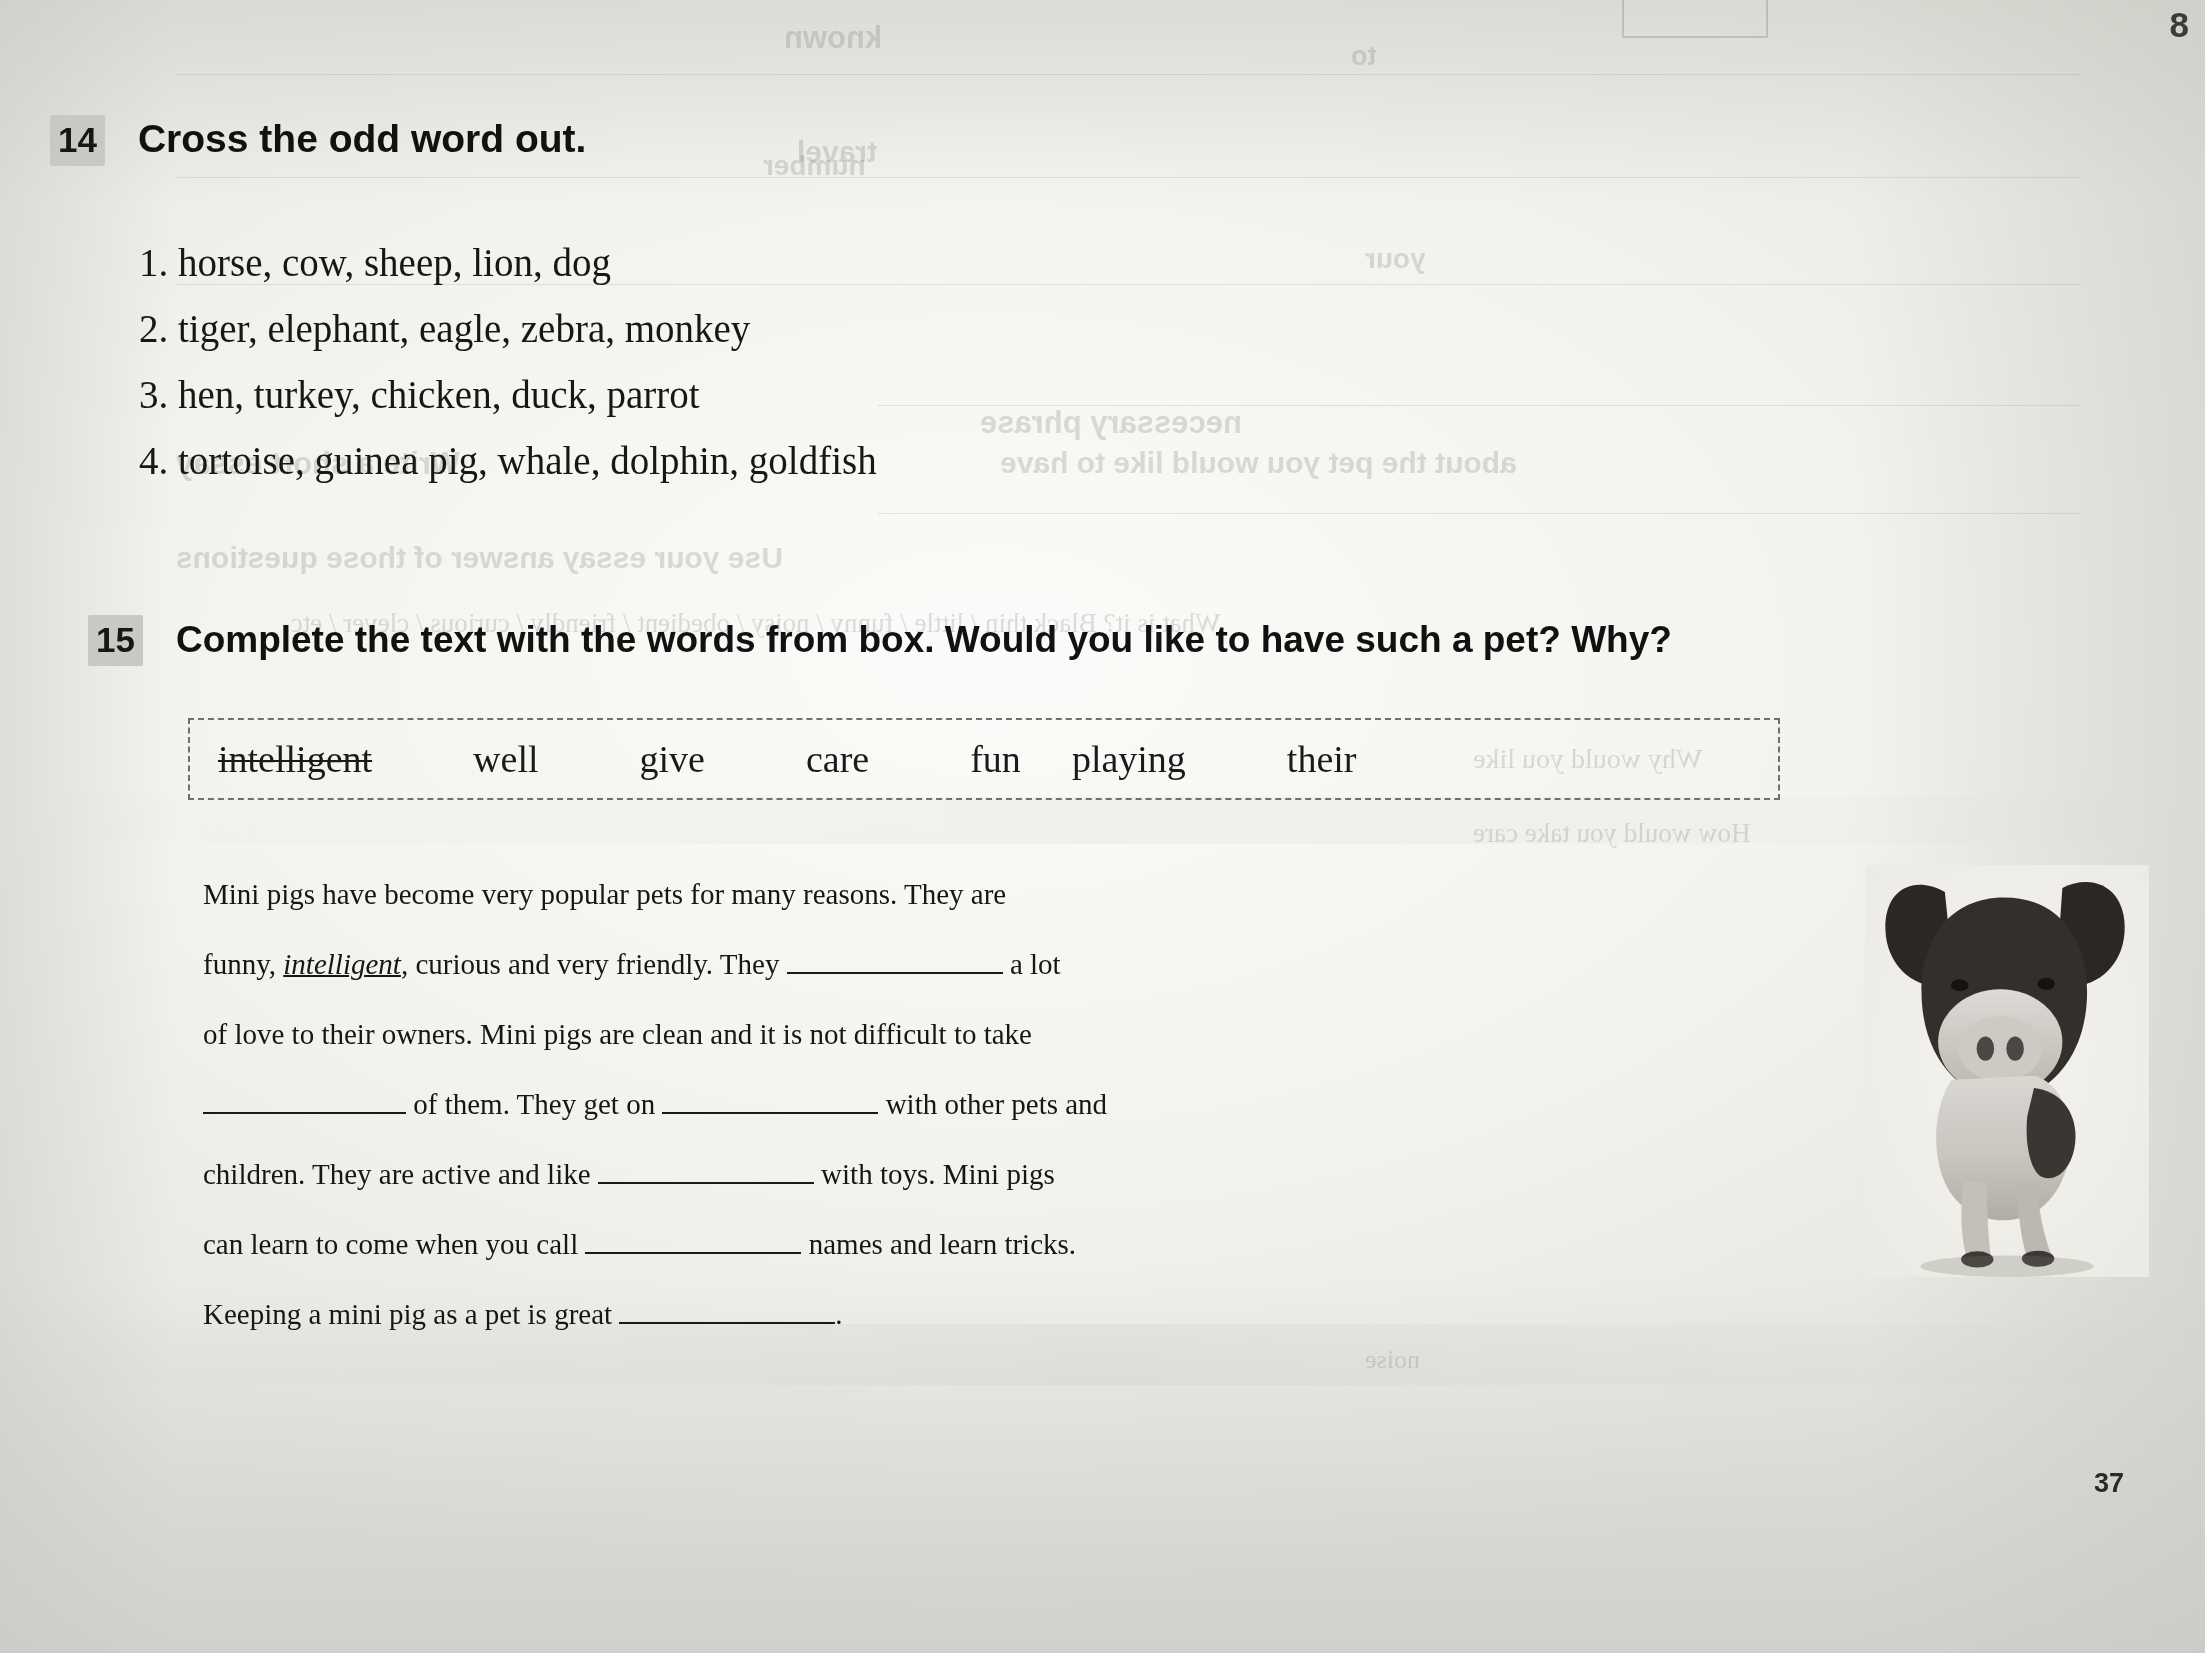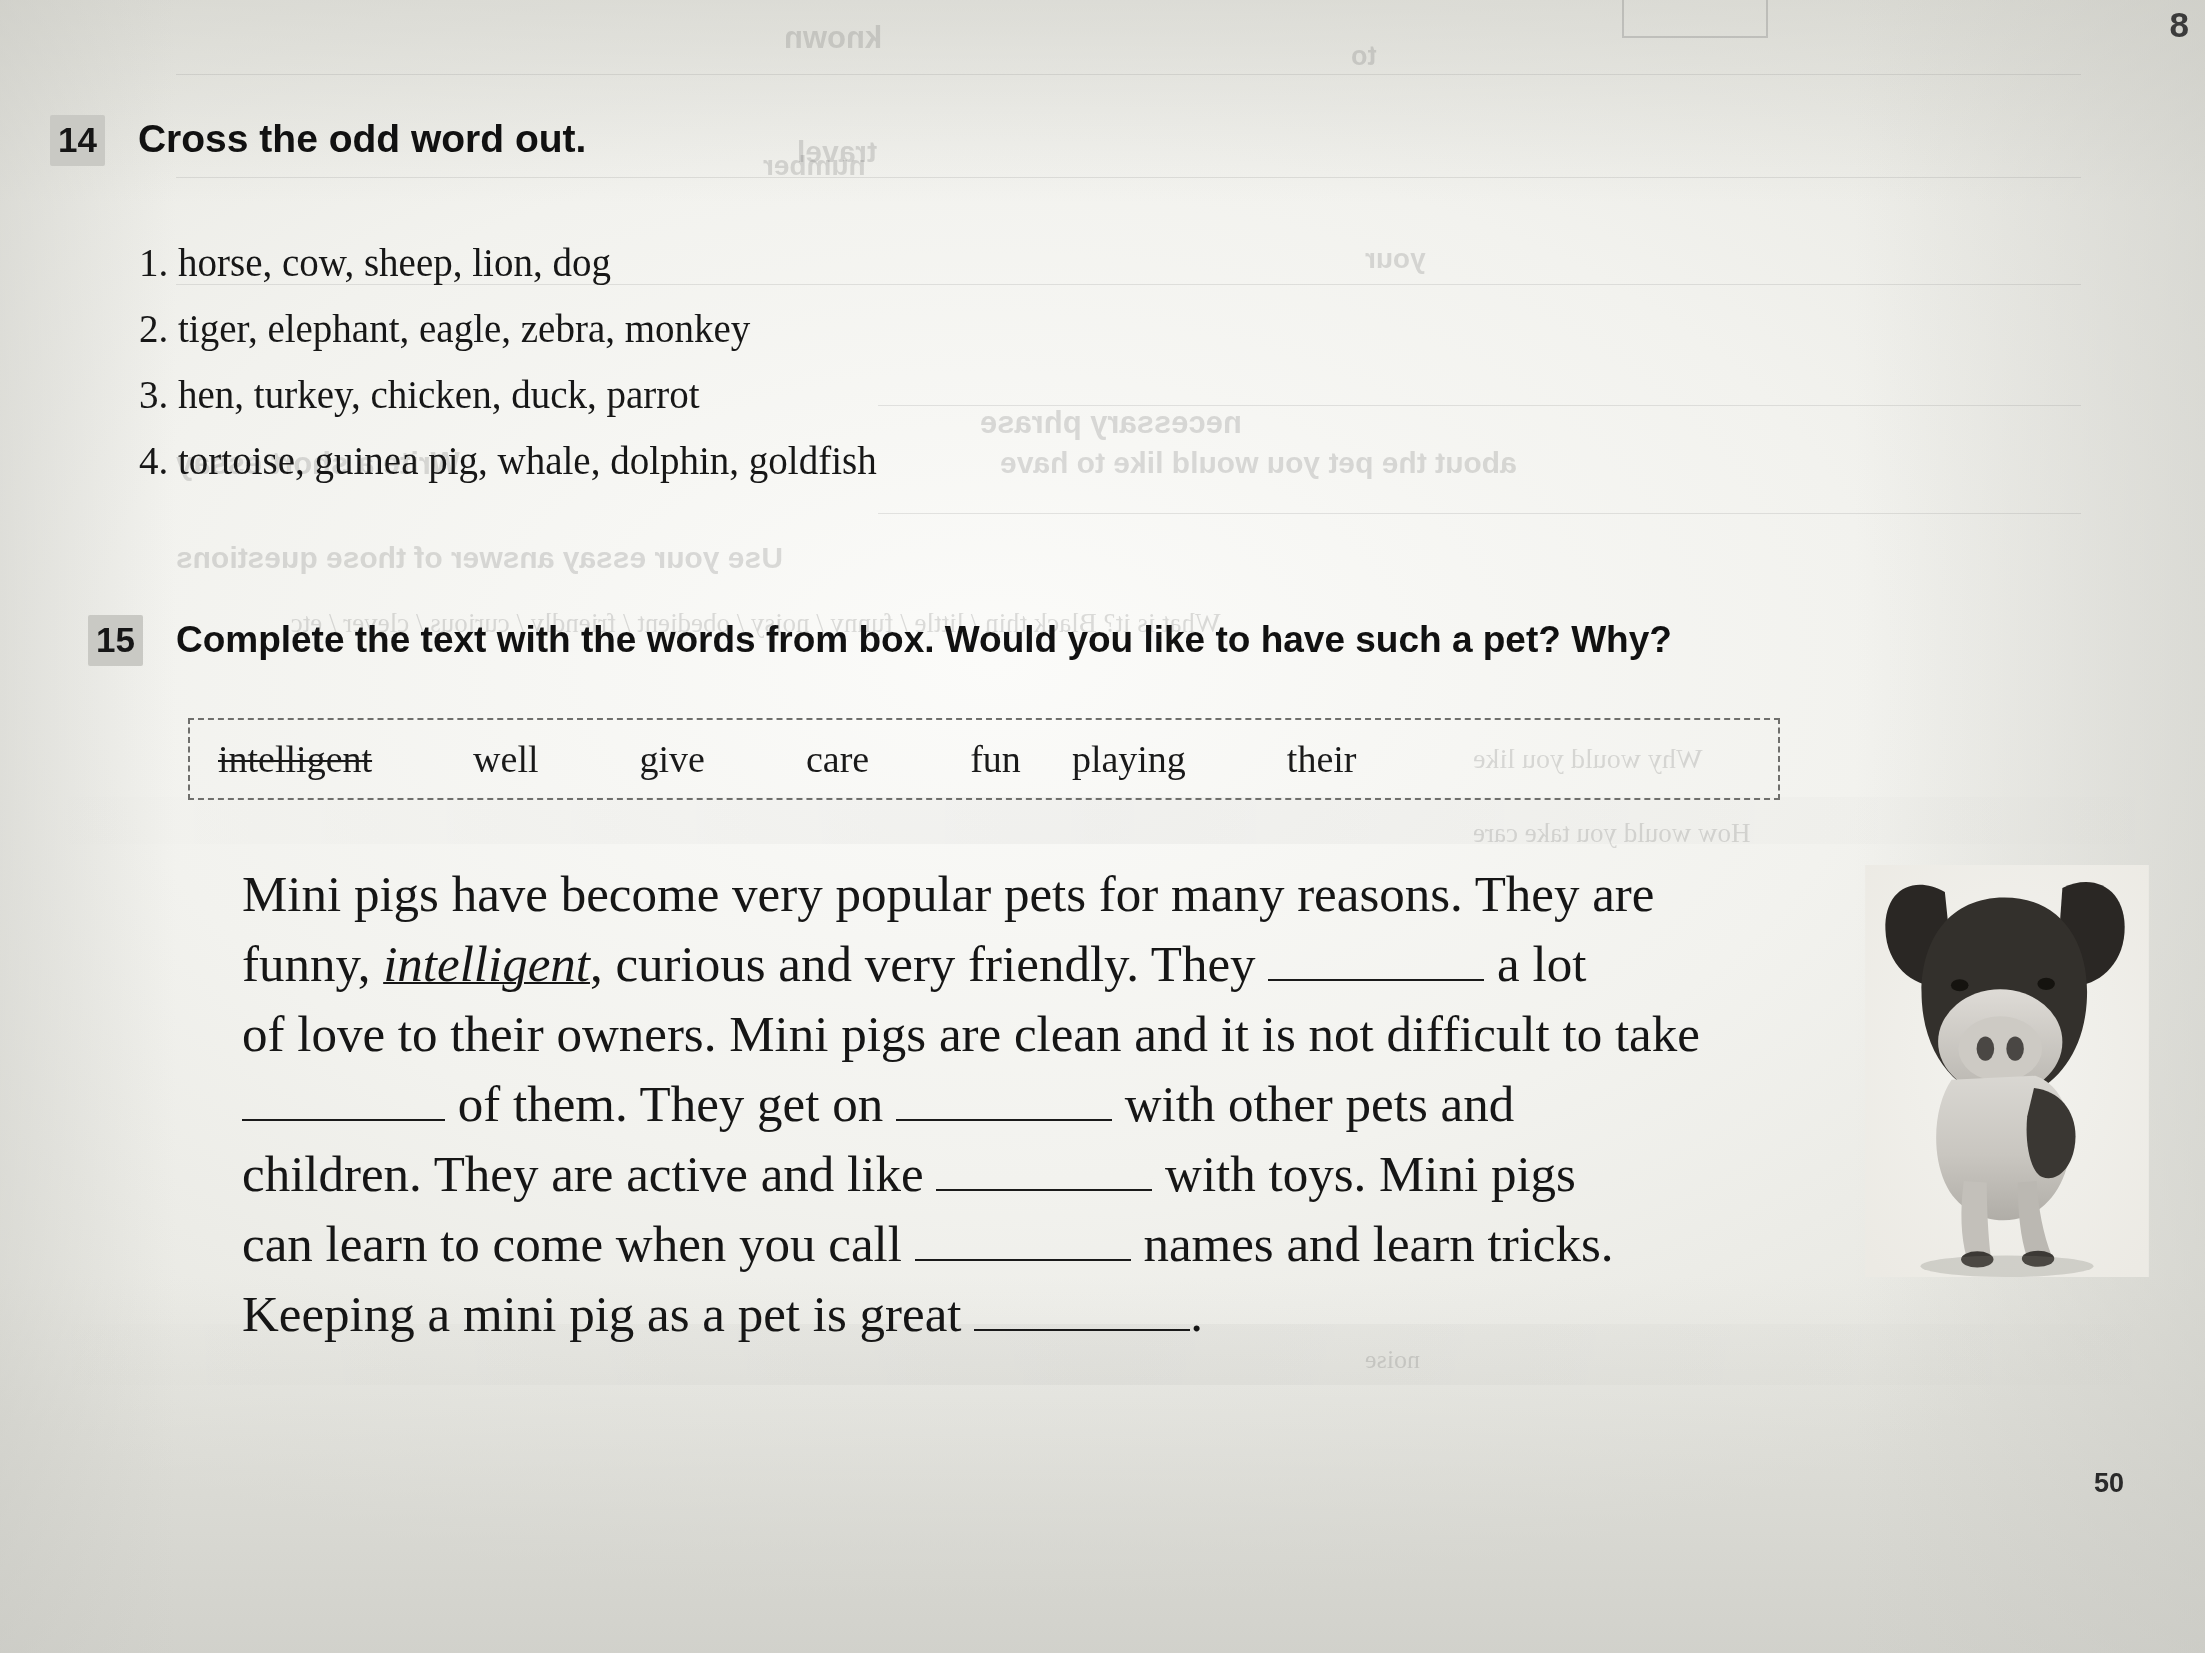--- a/index.html
+++ b/index.html
@@ -133,24 +133,23 @@
     text-decoration: line-through;
     text-decoration-thickness: 2px;
   }
 
   
   #passage {
     position: absolute;
     left: 203px;
     top: 859px;
     width: 1561px;
-    font-size: 51px;
+    font-size: 29px;
     line-height: 70px;
     color: #161616;
-    margin-left: 39px;
   }
   #passage .ln { white-space: nowrap; }
   .blank {
     display: inline-block;
     border-bottom: 2px solid #1a1a1a;
     vertical-align: baseline;
   }
   .b-small { width: 203px; }
   .b-mid   { width: 216px; }
   .ital-underline {
@@ -322,15 +321,15 @@
       <path d="M146 468 C 140 512, 142 552, 150 580 L 186 580 C 182 548, 180 506, 180 470 Z" fill="#c3c0ba"></path>
       <path d="M226 470 C 226 514, 230 552, 240 582 L 276 578 C 264 548, 256 508, 254 468 Z" fill="#bbb8b2"></path>
 
       <ellipse cx="166" cy="584" rx="24" ry="12" fill="#3c3935"></ellipse>
       <ellipse cx="256" cy="583" rx="24" ry="12" fill="#3c3935"></ellipse>
 
       <ellipse cx="210" cy="594" rx="128" ry="16" fill="rgba(120,118,112,0.25)"></ellipse>
     </svg>
   </div>
 
-  <div id="page-number">50</div>
+  <div id="page-number">37</div>
 </div>
 
 
 </body></html>

